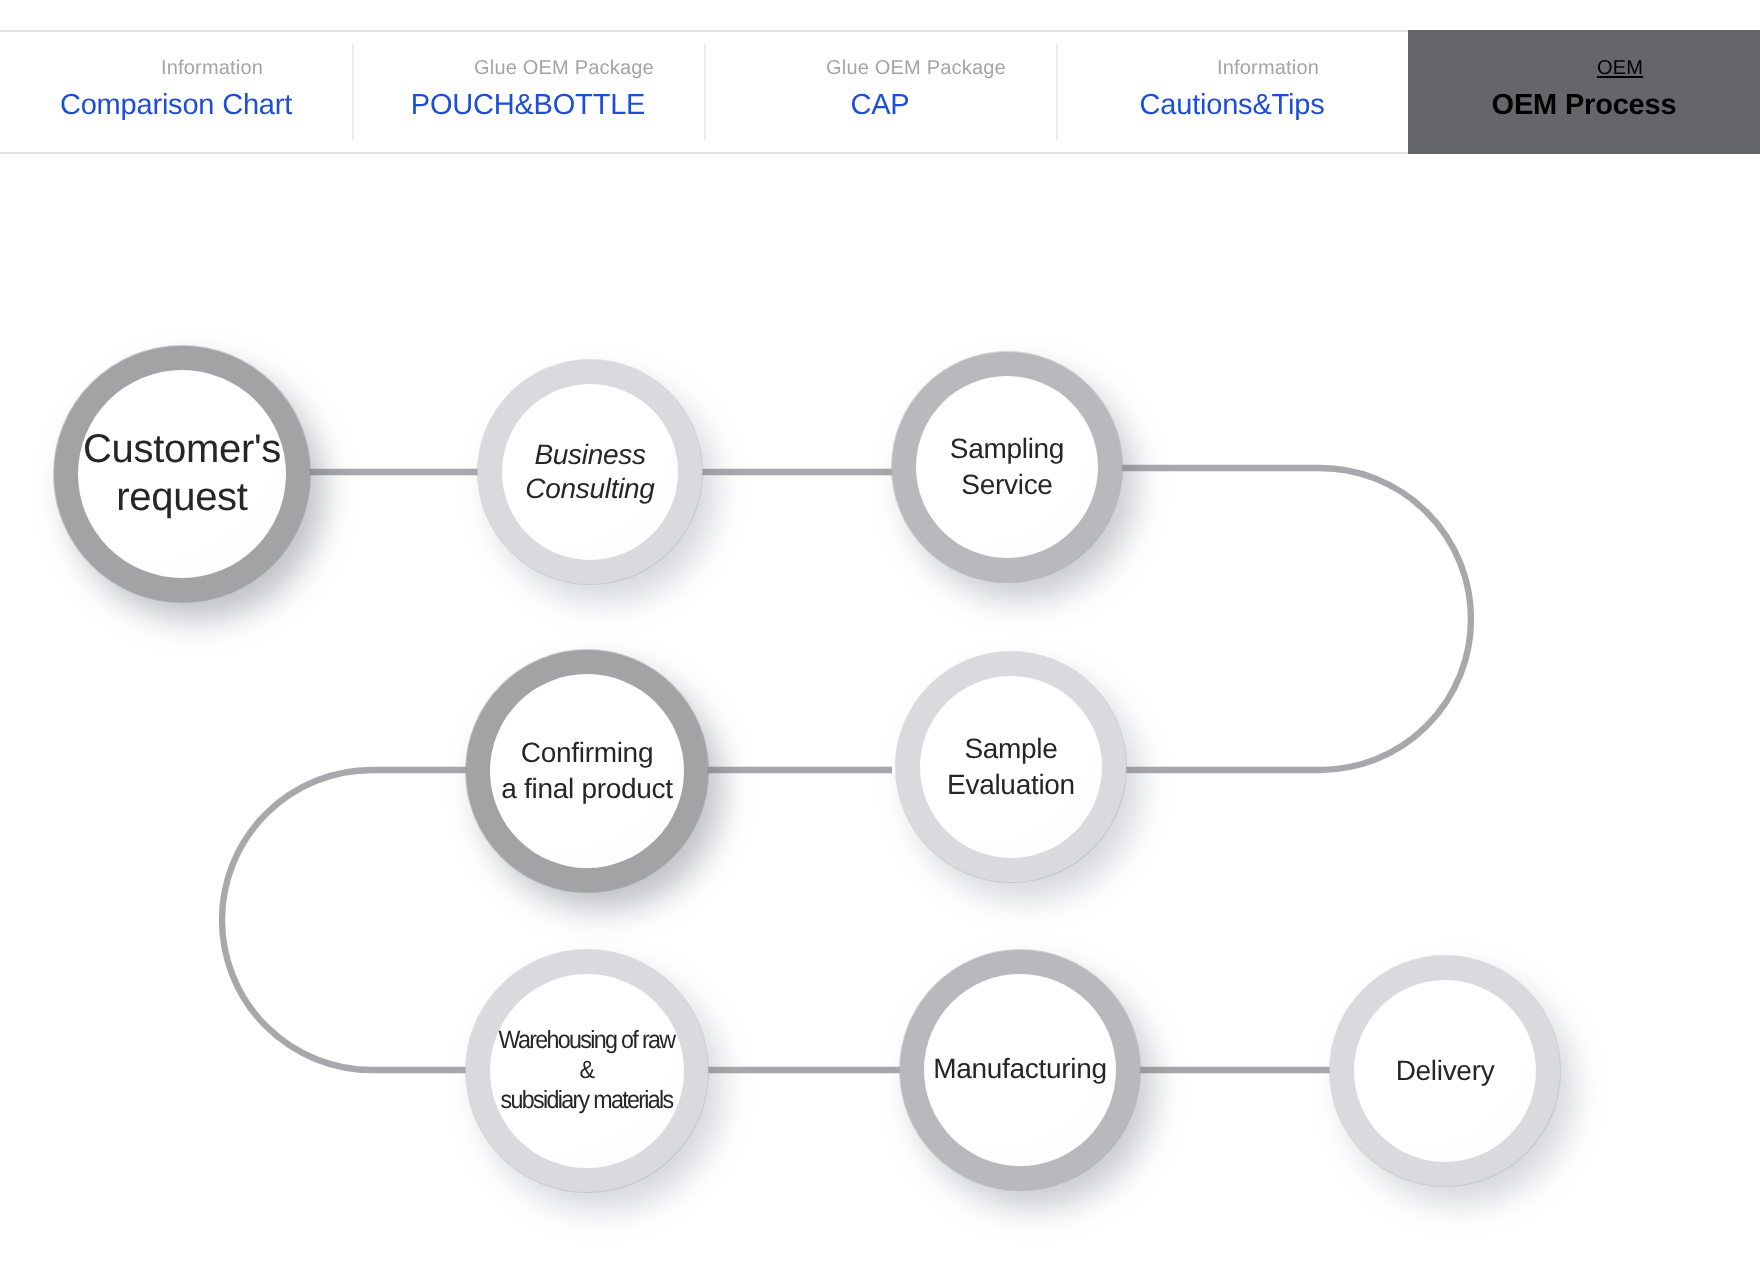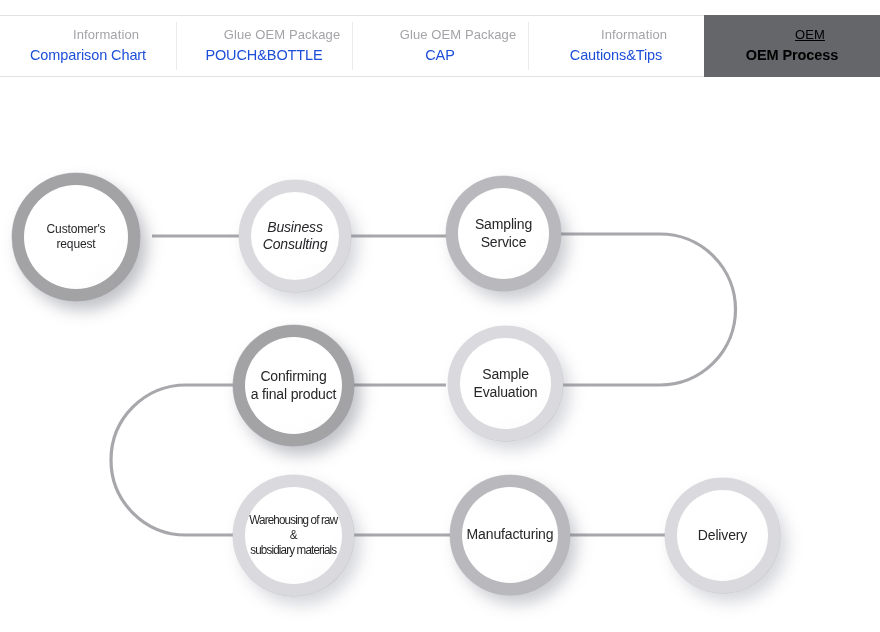--- a/index.html
+++ b/index.html
@@ -43,21 +43,21 @@
   .tab + .tab::before {
     content: "";
     position: absolute;
     left: 0;
     top: 6px;
     bottom: 6px;
     width: 1px;
     background: #ececed;
   }
   .tab .eyebrow {
-    font-size: 13px;
+    font-size: 10px;
     color: #a4a4a8;
     line-height: 1.45;
     letter-spacing: 0.1px;
     white-space: nowrap;
     margin-left: 36px;
   }
   .tab .title {
     font-size: 14.5px;
     color: #1d4ed8;
     line-height: 1.45;
@@ -137,21 +137,21 @@
     
     content: "";
     position: absolute;
     inset: -1px;
     border-radius: 50%;
     background: radial-gradient(circle at 35% 30%, #ffffff 60%, #fafafb 100%);
     z-index: 1;
   }
   .node .label { z-index: 2; }
 
-  .n-customer      { left: 12px;  top: 96px;  width: 128px; height: 128px; font-size: 12px; }
+  .n-customer      { left: 27px;  top: 96px;  width: 128px; height: 128px; font-size: 20px; }
   .n-consulting    { left: 239px; top: 103px; width: 112px; height: 112px; font-size: 14px; font-style: italic; }
   .n-sampling      { left: 446px; top: 99px;  width: 115px; height: 115px; font-size: 14px; align-items: center; }
   .n-confirming    { left: 233px; top: 248px; width: 121px; height: 121px; font-size: 14px; }
   .n-evaluation    { left: 448px; top: 249px; width: 115px; height: 115px; font-size: 14px; }
   .n-warehousing   { left: 233px; top: 398px; width: 121px; height: 121px; font-size: 12.5px; }
   .n-warehousing .label { letter-spacing: -0.9px; transform: scaleX(0.93); }
   .n-manufacturing { left: 450px; top: 398px; width: 120px; height: 120px; font-size: 14px; }
   .n-delivery      { left: 665px; top: 401px; width: 115px; height: 115px; font-size: 14px; }
 </style>
 </head>

